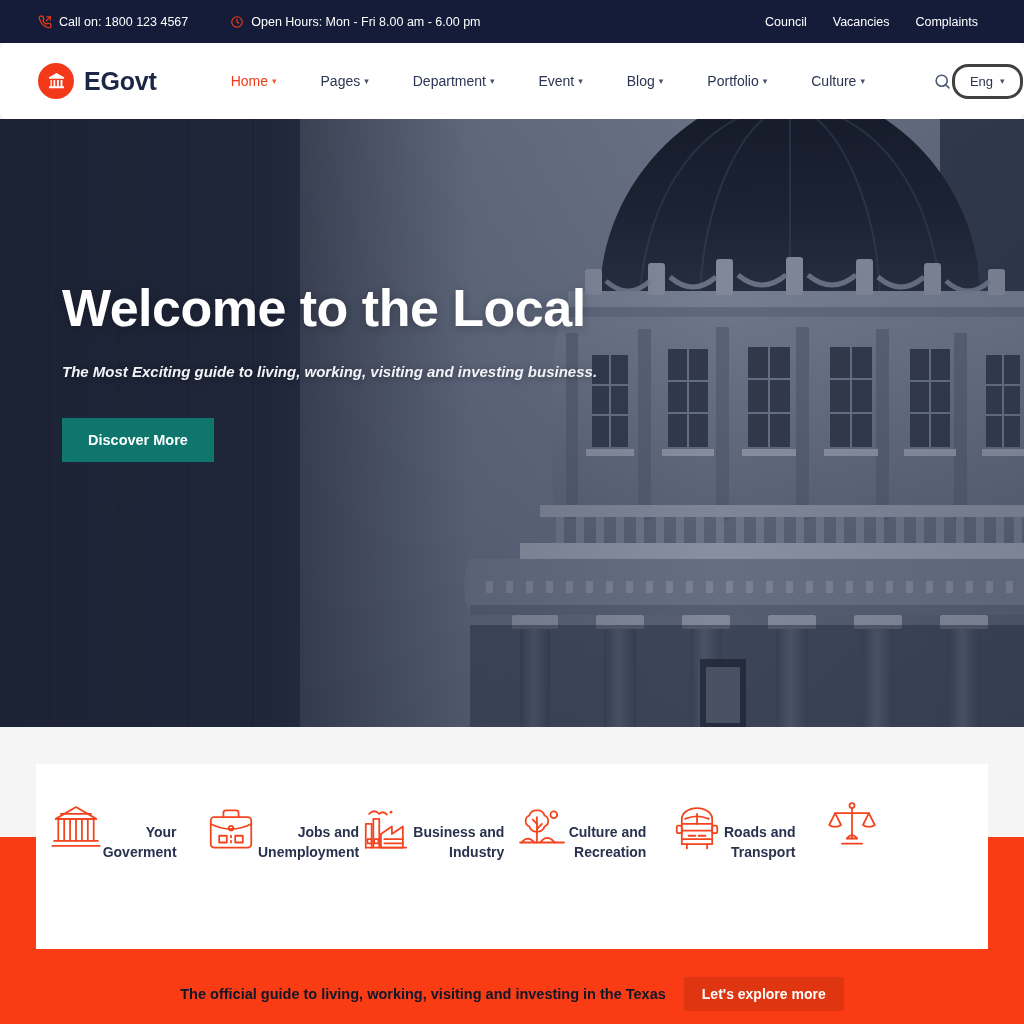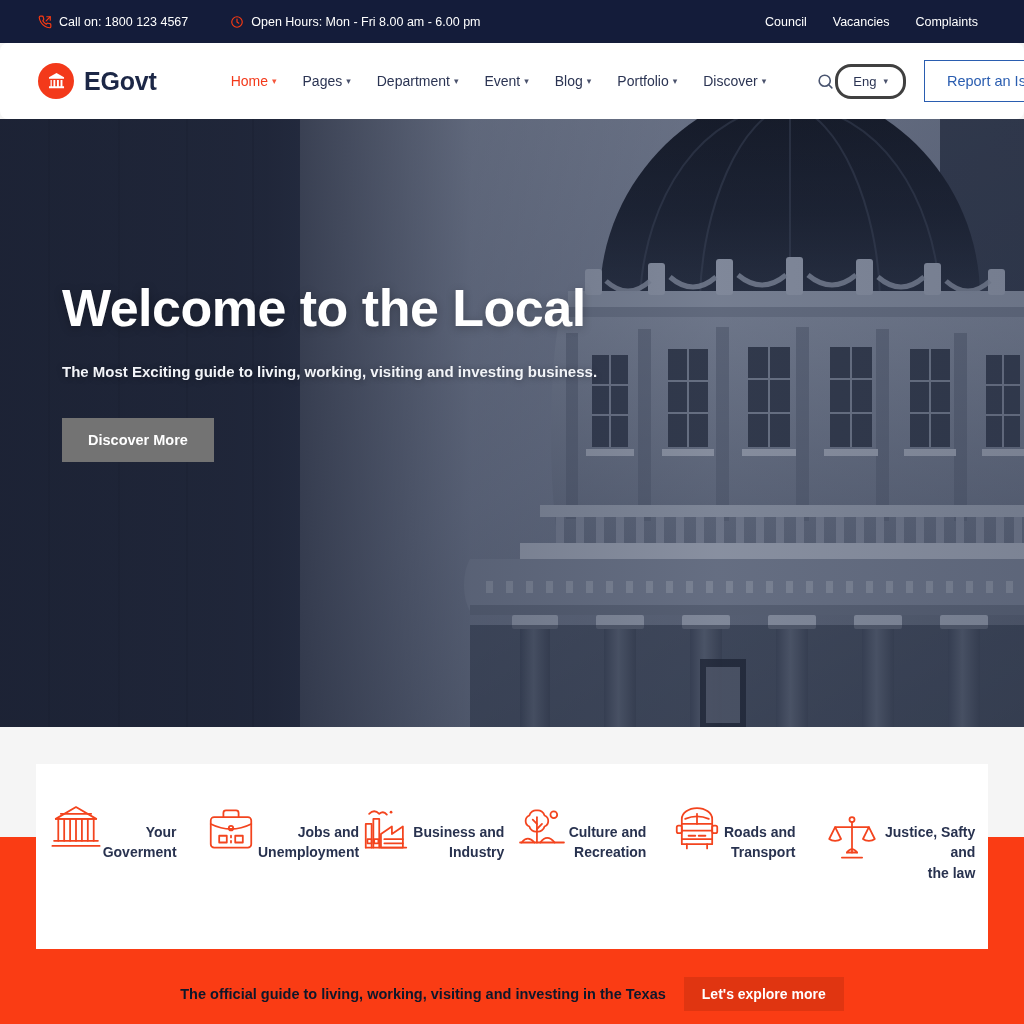--- a/index.html
+++ b/index.html
@@ -47,21 +47,21 @@
   .brand-mark {
     width: 36px; height: 36px; border-radius: 50%;
     background: #f3391a;
     display: flex; align-items: center; justify-content: center;
   }
   .brand-name {
     font-size: 25px; font-weight: 700; color: #1c2746; letter-spacing: -0.2px;
   }
 
   .nav-menu {
-    display: flex; align-items: center; gap: 26px;
+    display: flex; align-items: center; gap: 44px;
     margin-left: 74px;
   }
   .nav-item {
     display: flex; align-items: center; gap: 4px;
     font-size: 14px; color: #2b3453; cursor: pointer; white-space: nowrap;
   }
   .nav-item.active { color: #f3391a; }
   .caret { font-size: 9px; line-height: 1; opacity: .85; }
 
   .nav-search {
@@ -96,24 +96,25 @@
   .hero-content {
     position: absolute; left: 62px; top: 160px; z-index: 5; max-width: 620px;
   }
   .hero-title {
     color: #fff; font-size: 52px; line-height: 1.12; font-weight: 700;
     letter-spacing: -0.5px; text-shadow: 0 2px 10px rgba(0,0,0,.25);
   }
   .hero-sub {
     color: #f2f4f8; font-size: 15px; margin-top: 26px; font-weight: 600;
     text-shadow: 0 1px 6px rgba(0,0,0,.35);
+    font-style: italic;
   }
   .hero-btn {
     margin-top: 38px; display: inline-block;
-    background: #737373; color: #fff; border: none;
+    background: #0f766e; color: #fff; border: none;
     padding: 14px 26px; font-size: 14.5px; font-weight: 600; cursor: pointer;
   }
 
   
   .services {
     position: absolute; left: 36px; top: 645px; width: 952px; height: 185px;
     background: #ffffff; z-index: 20;
     display: flex; align-items: flex-start; justify-content: space-around;
     padding: 32px 10px 0 10px;
   }
@@ -204,21 +205,21 @@
     </div>
     <div class="nav-item">
       <span>Blog</span>
       <span class="caret">▾</span>
     </div>
     <div class="nav-item">
       <span>Portfolio</span>
       <span class="caret">▾</span>
     </div>
     <div class="nav-item">
-      <span>Discover</span>
+      <span>Culture</span>
       <span class="caret">▾</span>
     </div>
     <div class="nav-search">
       <svg width="19" height="19" viewBox="0 0 24 24" fill="none" stroke="#4a5570" stroke-width="2" stroke-linecap="round">
         <circle cx="11" cy="11" r="7"></circle>
           <path d="M20 20l-4.2-4.2"></path>
       </svg>
     </div>
   </div>
 
@@ -548,21 +549,17 @@
           <circle cx="32" cy="9" r="3"></circle>
           <path d="M32 12 v36"></path>
           <path d="M12 18 h40"></path>
           <path d="M12 18 L5 32 a9 6 0 0 0 14 0 Z"></path>
           <path d="M52 18 L45 32 a9 6 0 0 0 14 0 Z"></path>
           <path d="M26 48 h12"></path>
           <path d="M20 54 h24"></path>
           <path d="M26 48 q6 -8 12 0"></path>
         </svg>
       </span>
-      <span class="svc-label">
-        <span>Justice, Safty and</span><br>
-        <span>the law</span>
-      </span>
     </div>
 
   </div>
 
 </div>
 
 </body></html>

